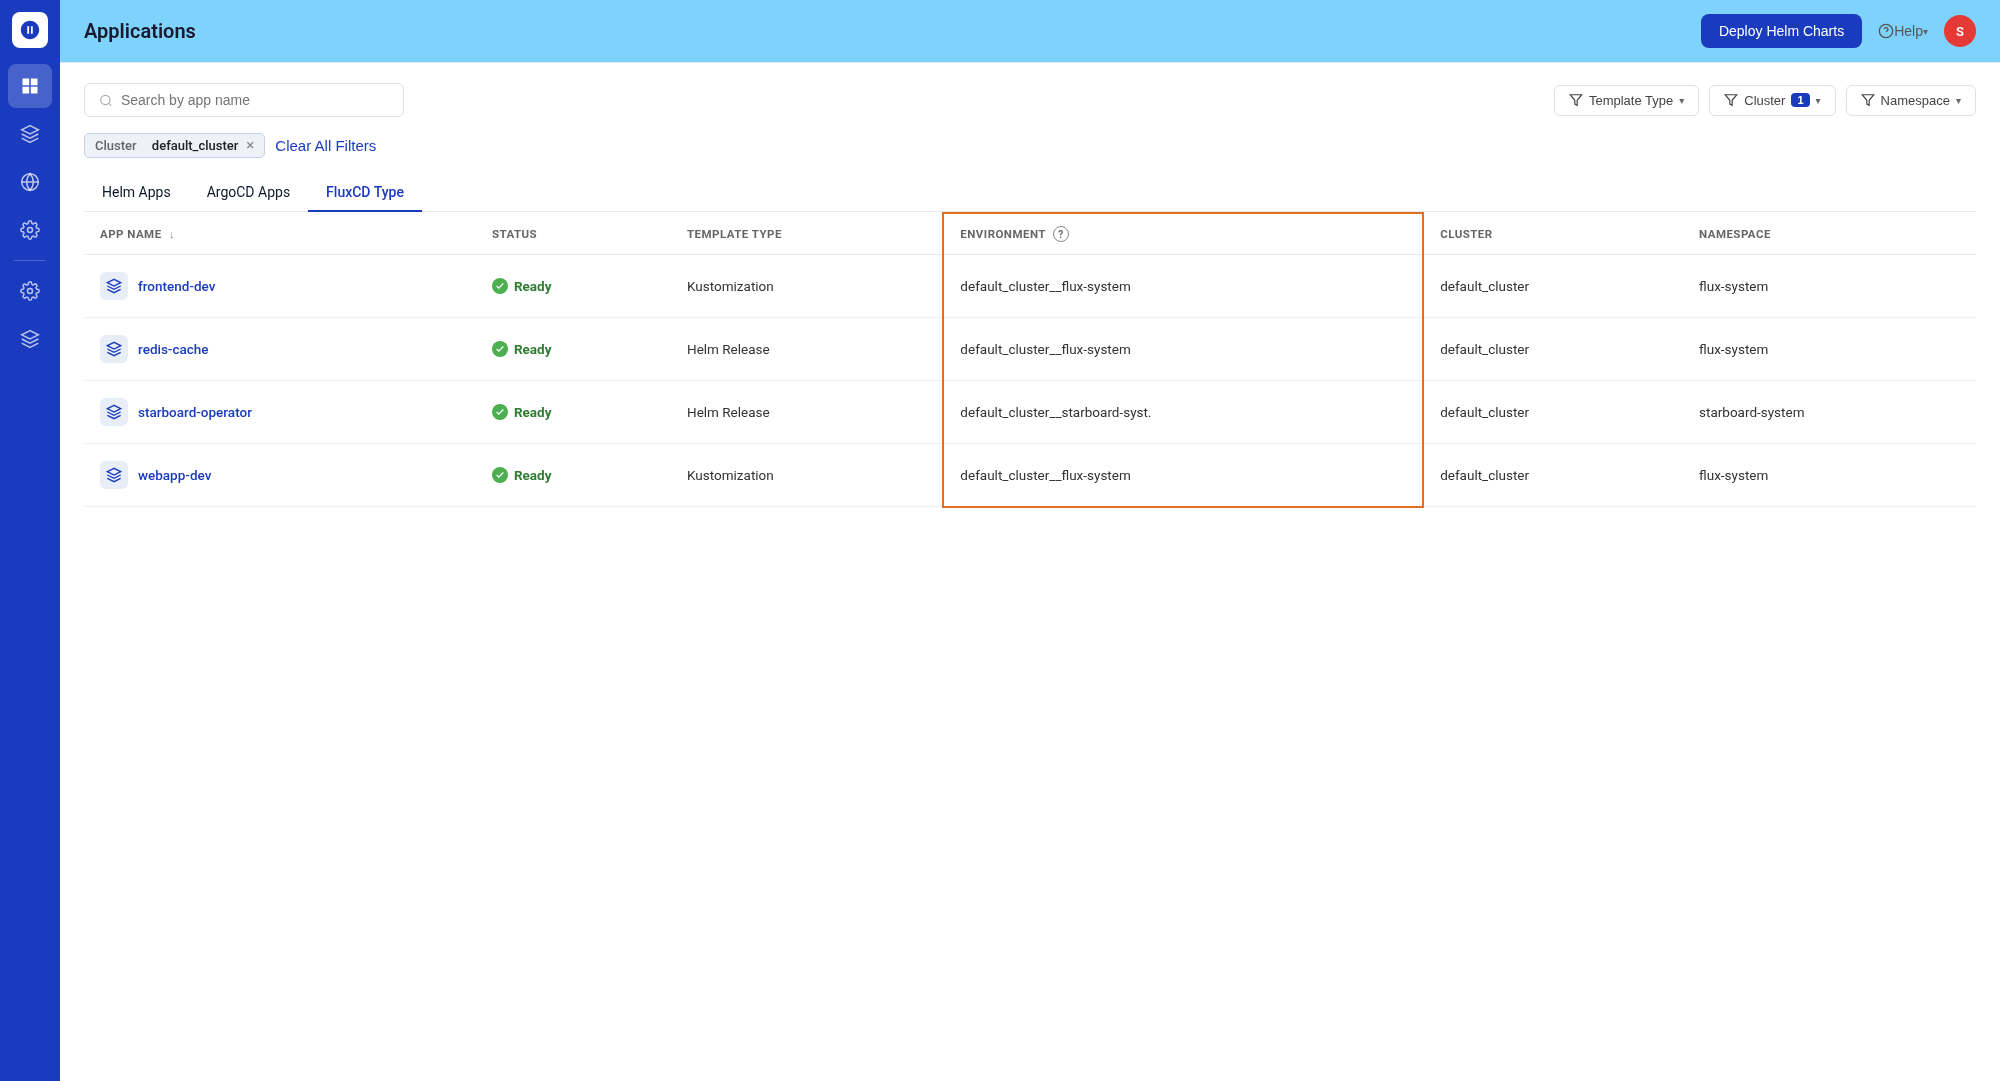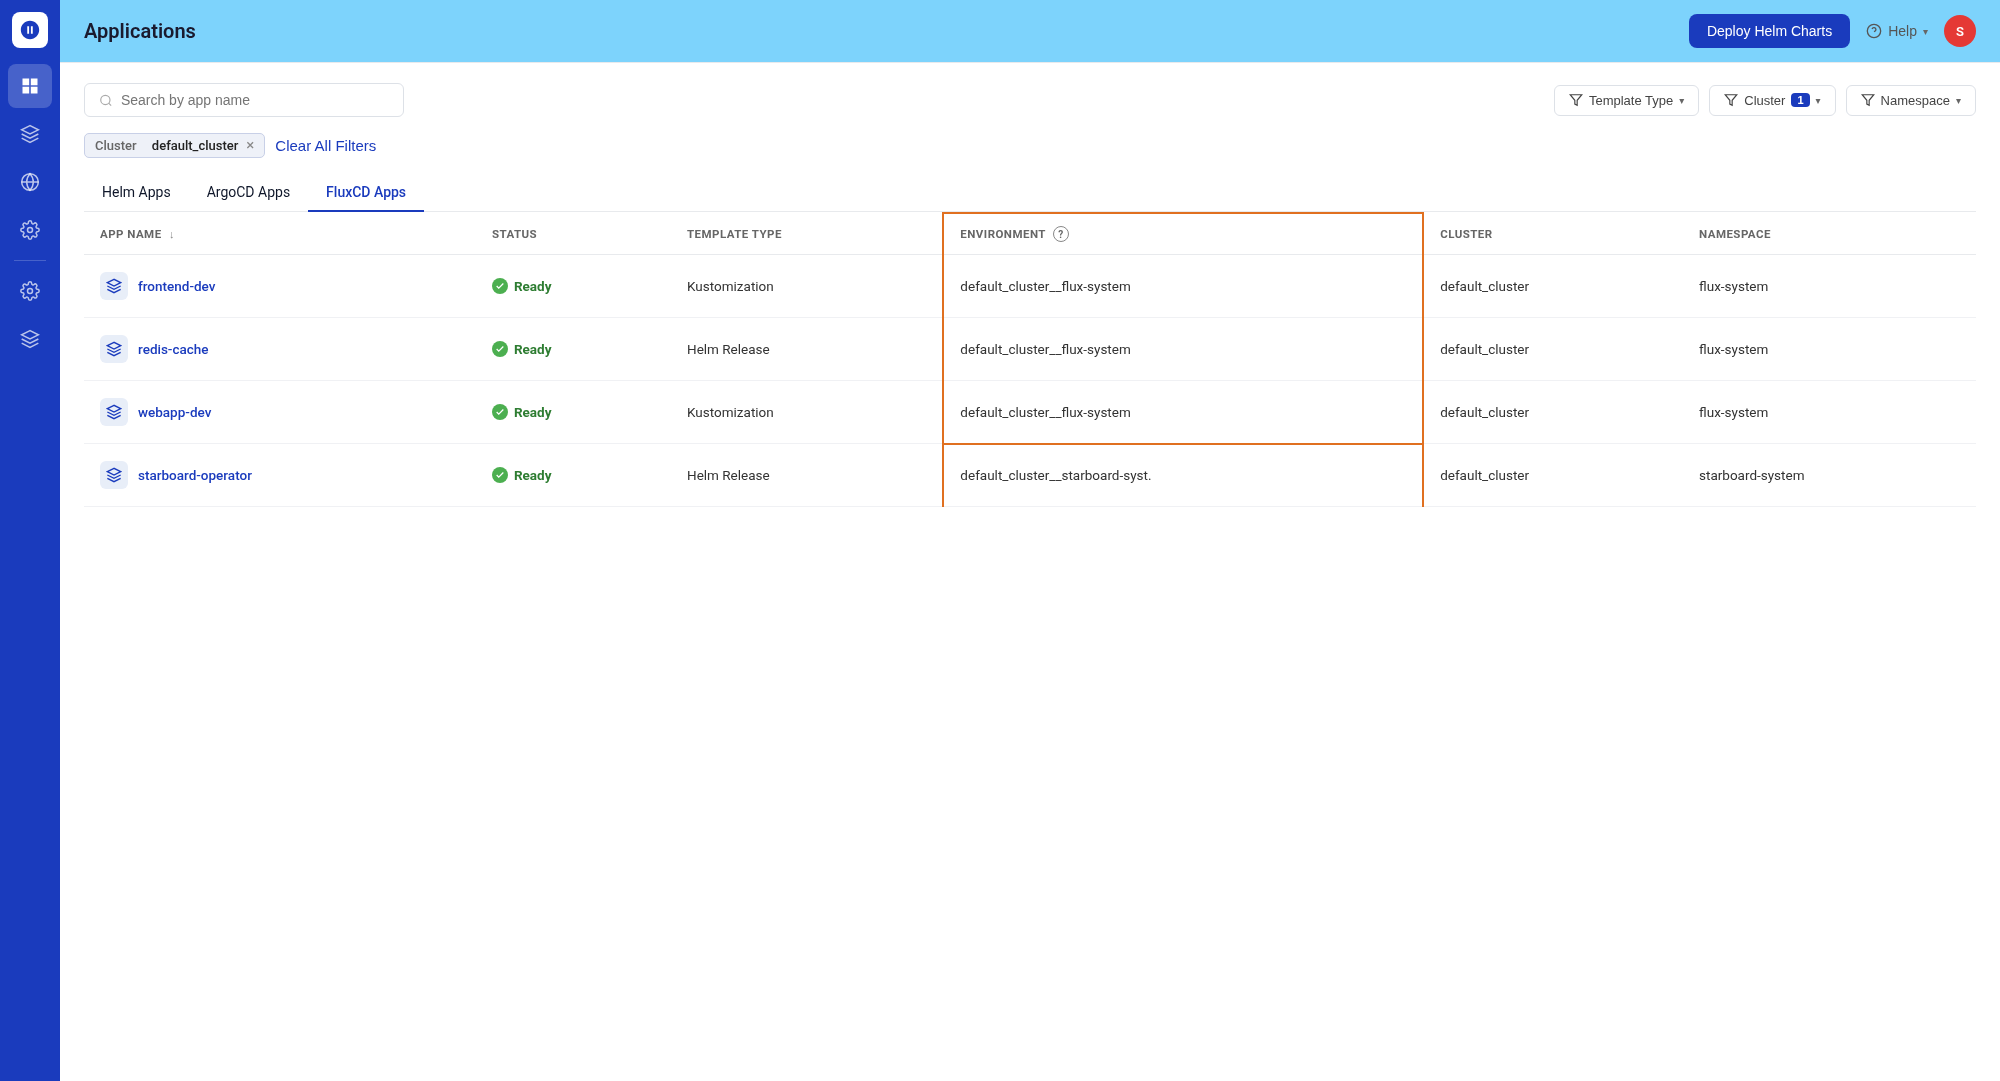--- a/index.html
+++ b/index.html
@@ -77,21 +77,20 @@
       border-radius: 8px;
       padding: 9px 18px;
       font-size: 14px;
       font-weight: 500;
       cursor: pointer;
       white-space: nowrap;
     }
     .help-btn {
       display: flex;
       align-items: center;
-      gap: 6px;
       color: #555;
       font-size: 14px;
       cursor: pointer;
       border: none;
       background: none;
     }
     .avatar {
       width: 32px;
       height: 32px;
       background: #e53935;
@@ -436,21 +435,21 @@
     </div>
 
     <div class="tabs">
       <div class="tab">
         <span>Helm Apps</span>
       </div>
       <div class="tab">
         <span>ArgoCD Apps</span>
       </div>
       <div class="tab active">
-        <span>FluxCD Apps</span>
+        <span>FluxCD Type</span>
       </div>
     </div>
 
     <div class="table-container">
       <table>
         <thead>
           <tr>
             <th class="sortable">
               <span>APP NAME</span>
               <span class="sort-icon">↓</span>
@@ -527,61 +526,61 @@
       <td>flux-system</td>
     </tr>
             <tr>
       <td>
         <div class="app-name-cell">
           <div class="app-icon">
             <svg viewBox="0 0 24 24" fill="none" stroke="#1a3bbd" stroke-width="2">
               <path d="M12 2L2 7l10 5 10-5-10-5zM2 17l10 5 10-5M2 12l10 5 10-5"></path>
             </svg>
           </div>
+          <a class="app-link" href="#">starboard-operator</a>
+        </div>
+      </td>
+      <td>
+        <div class="status-ready">
+          <div class="status-dot">
+            <svg viewBox="0 0 24 24" fill="none" stroke="white" stroke-width="3">
+              <polyline points="20 6 9 17 4 12"></polyline>
+            </svg>
+          </div>
+          <span>Ready</span>
+        </div>
+      </td>
+      <td>Helm Release</td>
+      <td class="env-col-highlight">default_cluster__starboard-syst.</td>
+      <td>default_cluster</td>
+      <td>starboard-system</td>
+    </tr>
+            <tr>
+      <td>
+        <div class="app-name-cell">
+          <div class="app-icon">
+            <svg viewBox="0 0 24 24" fill="none" stroke="#1a3bbd" stroke-width="2">
+              <path d="M12 2L2 7l10 5 10-5-10-5zM2 17l10 5 10-5M2 12l10 5 10-5"></path>
+            </svg>
+          </div>
           <a class="app-link" href="#">webapp-dev</a>
         </div>
       </td>
       <td>
         <div class="status-ready">
           <div class="status-dot">
             <svg viewBox="0 0 24 24" fill="none" stroke="white" stroke-width="3">
               <polyline points="20 6 9 17 4 12"></polyline>
             </svg>
           </div>
           <span>Ready</span>
         </div>
       </td>
       <td>Kustomization</td>
       <td class="env-last-row">default_cluster__flux-system</td>
       <td>default_cluster</td>
       <td>flux-system</td>
     </tr>
-            <tr>
-      <td>
-        <div class="app-name-cell">
-          <div class="app-icon">
-            <svg viewBox="0 0 24 24" fill="none" stroke="#1a3bbd" stroke-width="2">
-              <path d="M12 2L2 7l10 5 10-5-10-5zM2 17l10 5 10-5M2 12l10 5 10-5"></path>
-            </svg>
-          </div>
-          <a class="app-link" href="#">starboard-operator</a>
-        </div>
-      </td>
-      <td>
-        <div class="status-ready">
-          <div class="status-dot">
-            <svg viewBox="0 0 24 24" fill="none" stroke="white" stroke-width="3">
-              <polyline points="20 6 9 17 4 12"></polyline>
-            </svg>
-          </div>
-          <span>Ready</span>
-        </div>
-      </td>
-      <td>Helm Release</td>
-      <td class="env-col-highlight">default_cluster__starboard-syst.</td>
-      <td>default_cluster</td>
-      <td>starboard-system</td>
-    </tr>
           </tbody>
       </table>
     </div>
   </div>
 </div>
 
 </body></html>

